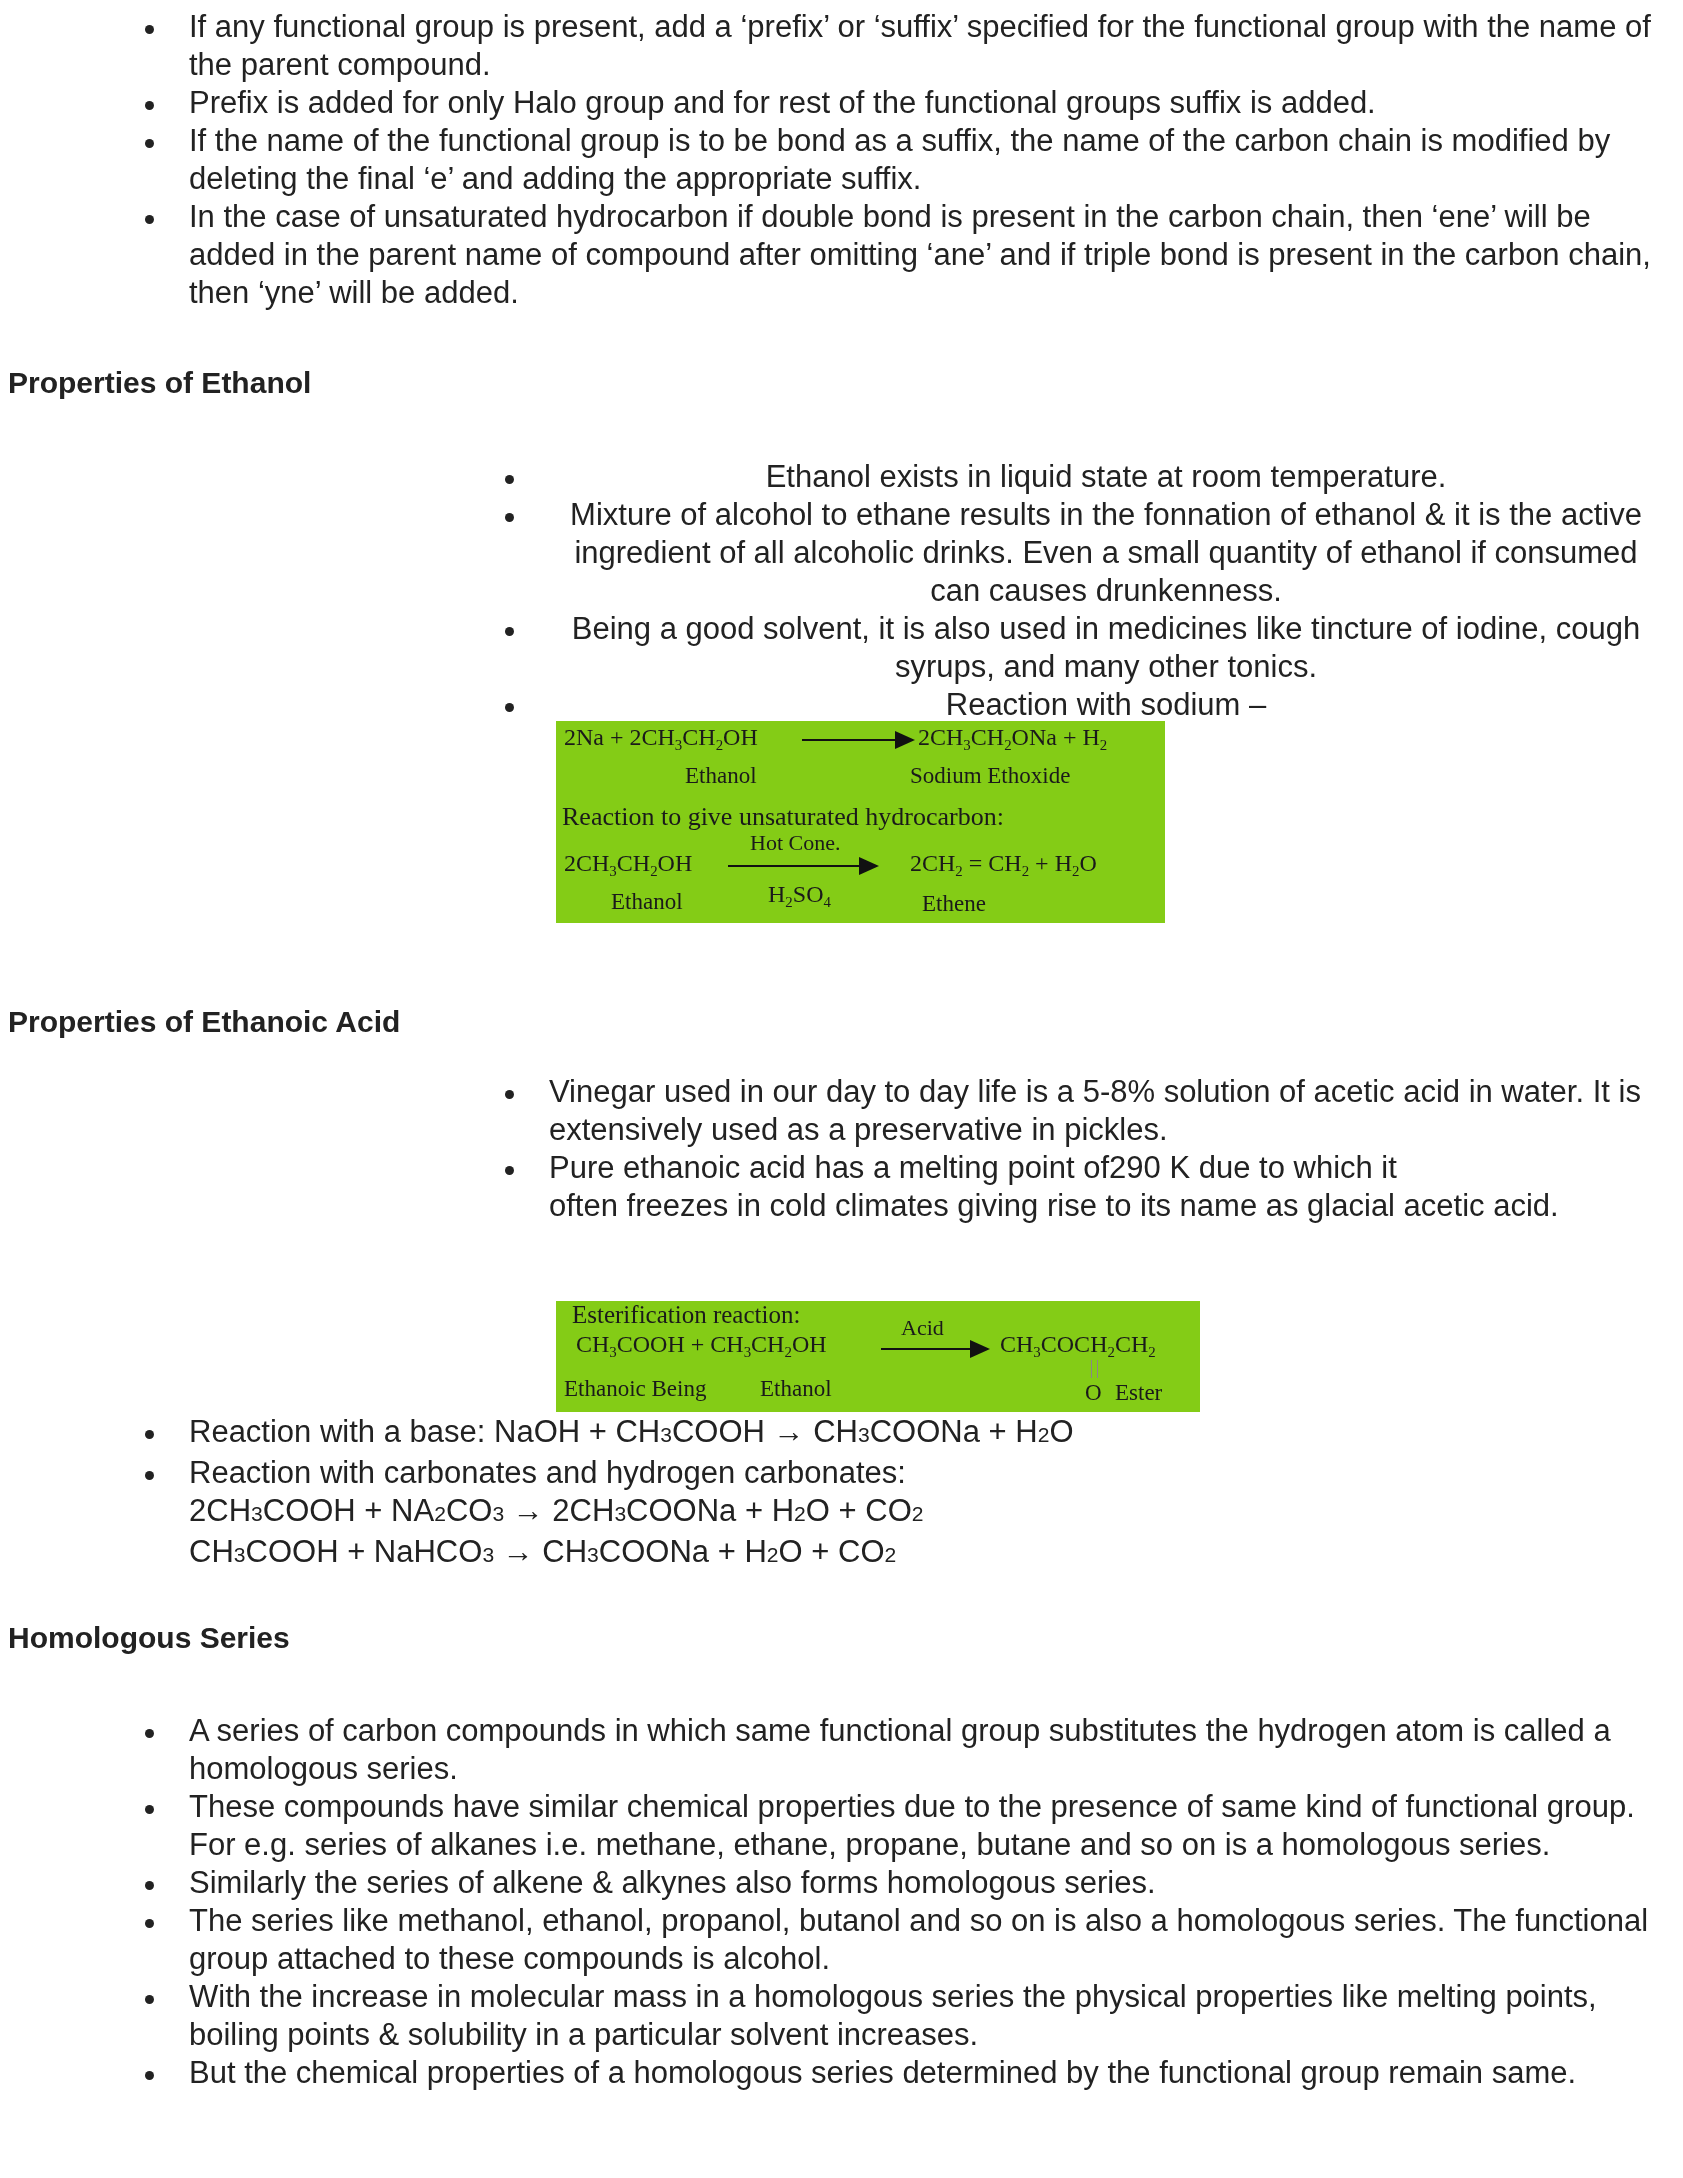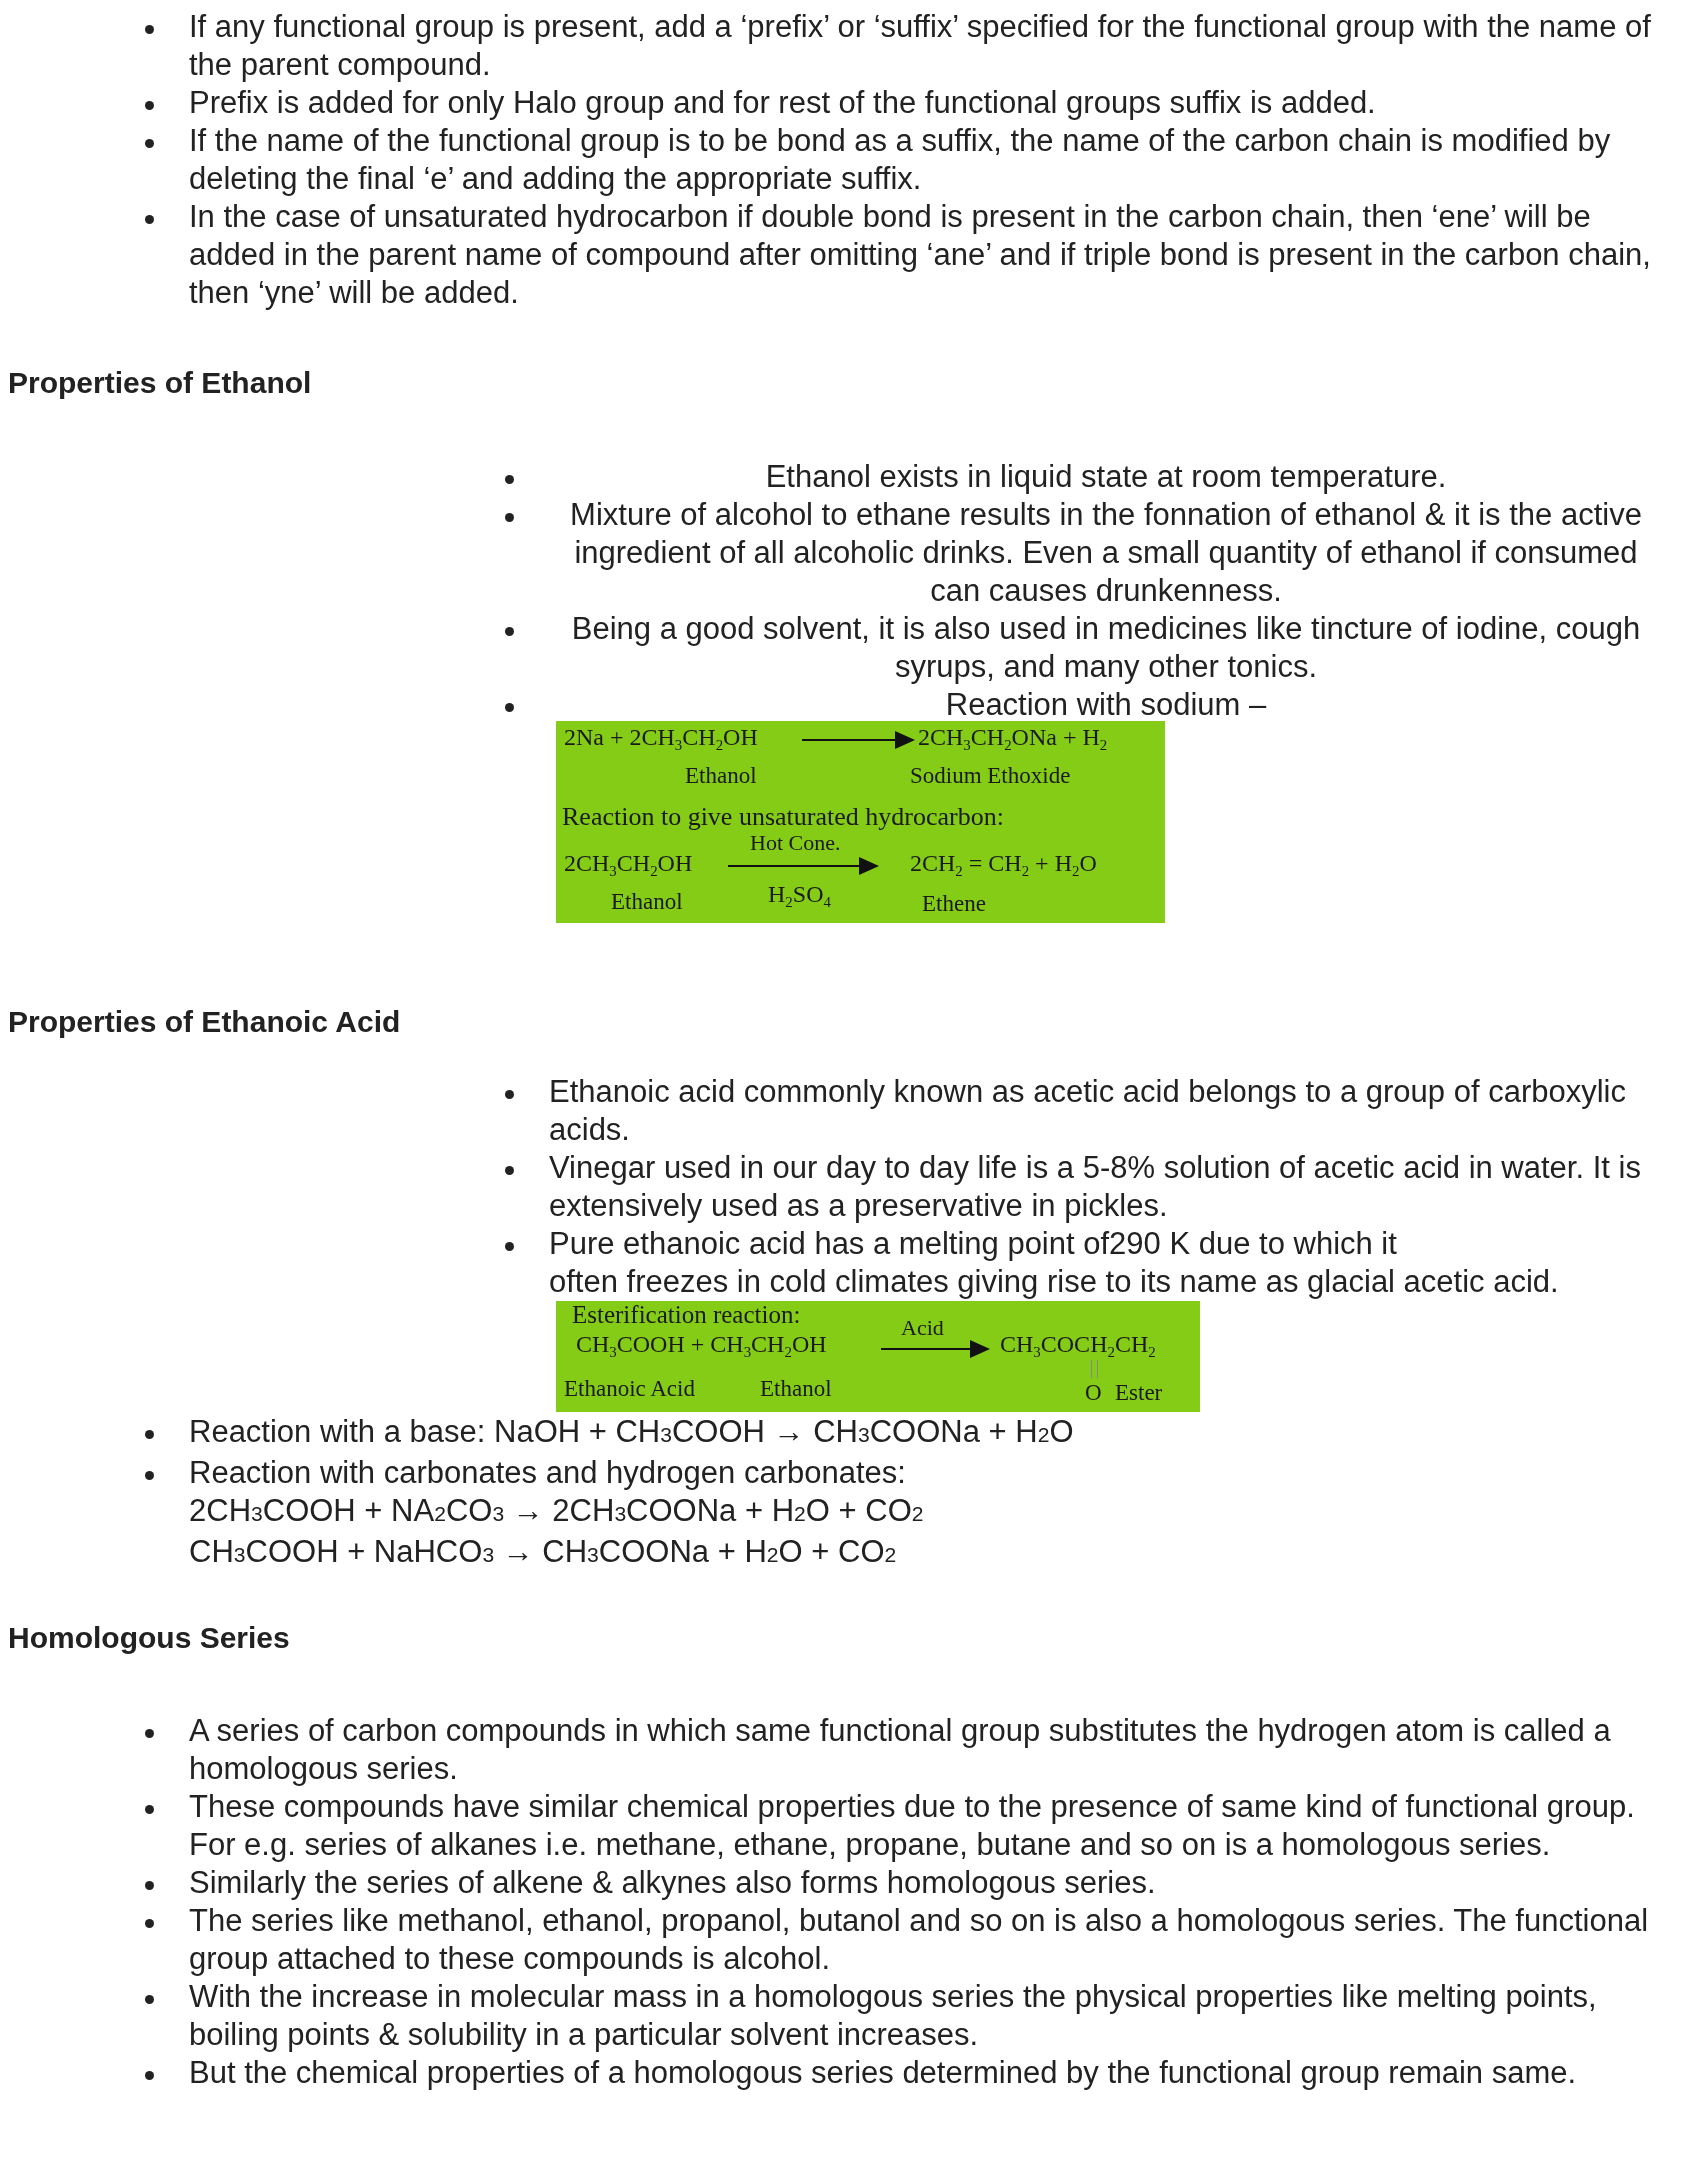--- a/index.html
+++ b/index.html
@@ -73,36 +73,35 @@
   <div class="t" style="left:354px; top:129px;">2CH<sub>2</sub> = CH<sub>2</sub> + H<sub>2</sub>O</div>
   <div class="t" style="left:55px; top:168px; font-size:23px;">Ethanol</div>
   <div class="t" style="left:212px; top:160px; font-size:24px;text-align:right;">H<sub>2</sub>SO<sub>4</sub></div>
   <div class="t" style="left:366px; top:170px; font-size:23px;">Ethene</div>
 </div>
 
 <h2 class="hd" style="top:1004px;">Properties of Ethanoic Acid</h2>
 
 <div class="blk" style="left:505px; top:1073px; width:1168px;">
   <ul class="bl">
-    <li><span class="dot"></span><span>Ethanoic acid commonly known as acetic acid belongs to a group of carboxylic acids.</span></li>
     <li><span class="dot"></span><span>Vinegar used in our day to day life is a 5-8% solution of acetic acid in water. It is extensively used as a preservative in pickles.</span></li>
     <li><span class="dot"></span><span>Pure ethanoic acid has a melting point of290 K due to which it</span><br><span>often freezes in cold climates giving rise to its name as glacial acetic acid.</span></li>
   </ul>
 </div>
 
 <div class="scan" style="left:556px; top:1301px; width:644px; height:111px; font-size:24px;">
   <div class="t" style="left:16px; top:0px; font-size:25px;">Esterification reaction:</div>
   <div class="t" style="left:20px; top:30px;">CH<sub>3</sub>COOH + CH<sub>3</sub>CH<sub>2</sub>OH</div>
   <div class="t" style="left:345px; top:14px; font-size:22px;">Acid</div>
   <div class="arrow" style="left:325px; top:47px; width:107px;"></div>
   <div class="t" style="left:444px; top:30px;">CH<sub>3</sub>COCH<sub>2</sub>CH<sub>2</sub></div>
   <div class="dbl" style="left:535px; top:59px;"></div>
   <div class="t" style="left:529px; top:79px; font-size:23px;">O</div>
   <div class="t" style="left:559px; top:79px; font-size:23px;">Ester</div>
-  <div class="t" style="left:8px; top:75px; font-size:23px;">Ethanoic Acid</div>
+  <div class="t" style="left:8px; top:75px; font-size:23px;">Ethanoic Being</div>
   <div class="t" style="left:204px; top:75px; font-size:23px;">Ethanol</div>
 </div>
 
 <div class="blk" style="left:145px; top:1413px; width:1525px;">
   <ul class="bl">
     <li><span class="dot"></span><span>Reaction with a base: NaOH + CH<span class="sub-inline">3</span>COOH → CH<span class="sub-inline">3</span>COONa + H<span class="sub-inline">2</span>O</span></li>
     <li><span class="dot"></span><span>Reaction with carbonates and hydrogen carbonates:</span><br>
       <span>2CH<span class="sub-inline">3</span>COOH + NA<span class="sub-inline">2</span>CO<span class="sub-inline">3</span> → 2CH<span class="sub-inline">3</span>COONa + H<span class="sub-inline">2</span>O + CO<span class="sub-inline">2</span></span><br>
       <span>CH<span class="sub-inline">3</span>COOH + NaHCO<span class="sub-inline">3</span> → CH<span class="sub-inline">3</span>COONa + H<span class="sub-inline">2</span>O + CO<span class="sub-inline">2</span></span>
     </li>

